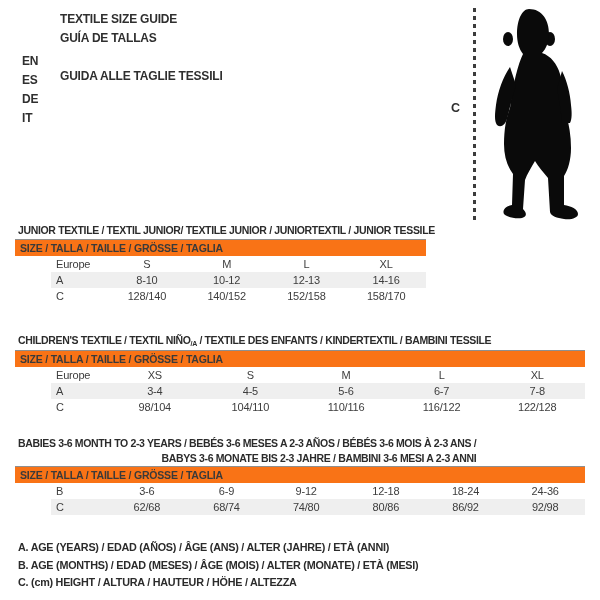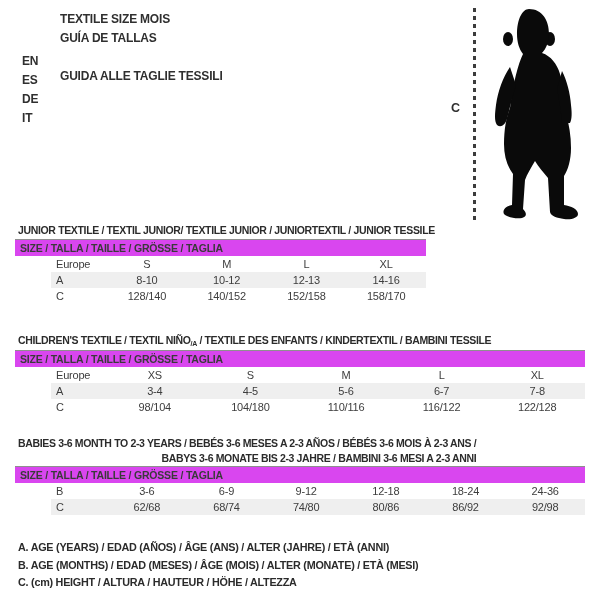--- a/index.html
+++ b/index.html
@@ -19,21 +19,21 @@
   .measure-label{position:absolute;left:451px;top:101px;font-size:12.5px;font-weight:700;}
   .baby-svg{position:absolute;left:484px;top:5px;width:104px;height:218px;}
   
   .sec-heading{
     position:absolute;left:18px;font-size:10.5px;font-weight:700;letter-spacing:-0.35px;
     line-height:15px;color:#2b2b2b;white-space:nowrap;margin-top:10px;
   }
   .subsc{font-size:7px;vertical-align:-2px;}
   .tbl{position:absolute;left:15px;}
   .sizebar{
-    height:16px;line-height:16px;background:#d946ef;border-top:1px solid #8f8f8f;
+    height:16px;line-height:16px;background:#f97316;border-top:1px solid #8f8f8f;
     padding-left:5px;font-size:10.5px;font-weight:700;color:#3a3a3a;letter-spacing:-0.2px;
   }
   .trow{display:grid;height:16px;line-height:16px;font-size:11px;color:#3d3d3d;letter-spacing:-0.2px;margin-left:36px;}
   .trow.alt{background:#efefef;}
   .cols5 .trow{grid-template-columns:56px repeat(4,1fr);}
   .cols6 .trow{grid-template-columns:56px repeat(5,1fr);}
   .cols7 .trow{grid-template-columns:56px repeat(6,1fr);}
   .cell{text-align:center;overflow:hidden;}
   .cell.lbl{text-align:left;padding-left:5px;}
   .tbl-junior{width:411px;top:239px;}
@@ -47,21 +47,21 @@
   .note-line{height:17.5px;line-height:17.5px;font-size:10.8px;font-weight:700;letter-spacing:-0.25px;color:#2b2b2b;white-space:nowrap;}
 </style>
 </head>
 <body>
 
 <div id="canvas">
 
   <div class="lang-list">
     <div class="lang-row">
       <span class="lang-code">EN</span>
-      <span class="lang-title">TEXTILE SIZE MOIS</span>
+      <span class="lang-title">TEXTILE SIZE GUIDE</span>
     </div>
     <div class="lang-row">
       <span class="lang-code">ES</span>
       <span class="lang-title">GUÍA DE TALLAS</span>
     </div>
     <div class="lang-row">
       <span class="lang-code">DE</span>
     </div>
     <div class="lang-row">
       <span class="lang-code">IT</span>
@@ -146,21 +146,21 @@
           <div class="cell lbl">A</div>
           <div class="cell">3-4</div>
           <div class="cell">4-5</div>
           <div class="cell">5-6</div>
           <div class="cell">6-7</div>
           <div class="cell">7-8</div>
         </div>
         <div class="trow">
           <div class="cell lbl">C</div>
           <div class="cell">98/104</div>
-          <div class="cell">104/180</div>
+          <div class="cell">104/110</div>
           <div class="cell">110/116</div>
           <div class="cell">116/122</div>
           <div class="cell">122/128</div>
         </div>
       </div>
   </div>
 
   <div class="sec-heading heading-babies">
     <span>BABIES 3-6 MONTH TO 2-3 YEARS / BEBÉS 3-6 MESES A 2-3 AÑOS / BÉBÉS 3-6 MOIS À 2-3 ANS /</span><br>
     <span>BABYS 3-6 MONATE BIS 2-3 JAHRE / BAMBINI 3-6 MESI A 2-3 ANNI</span>

